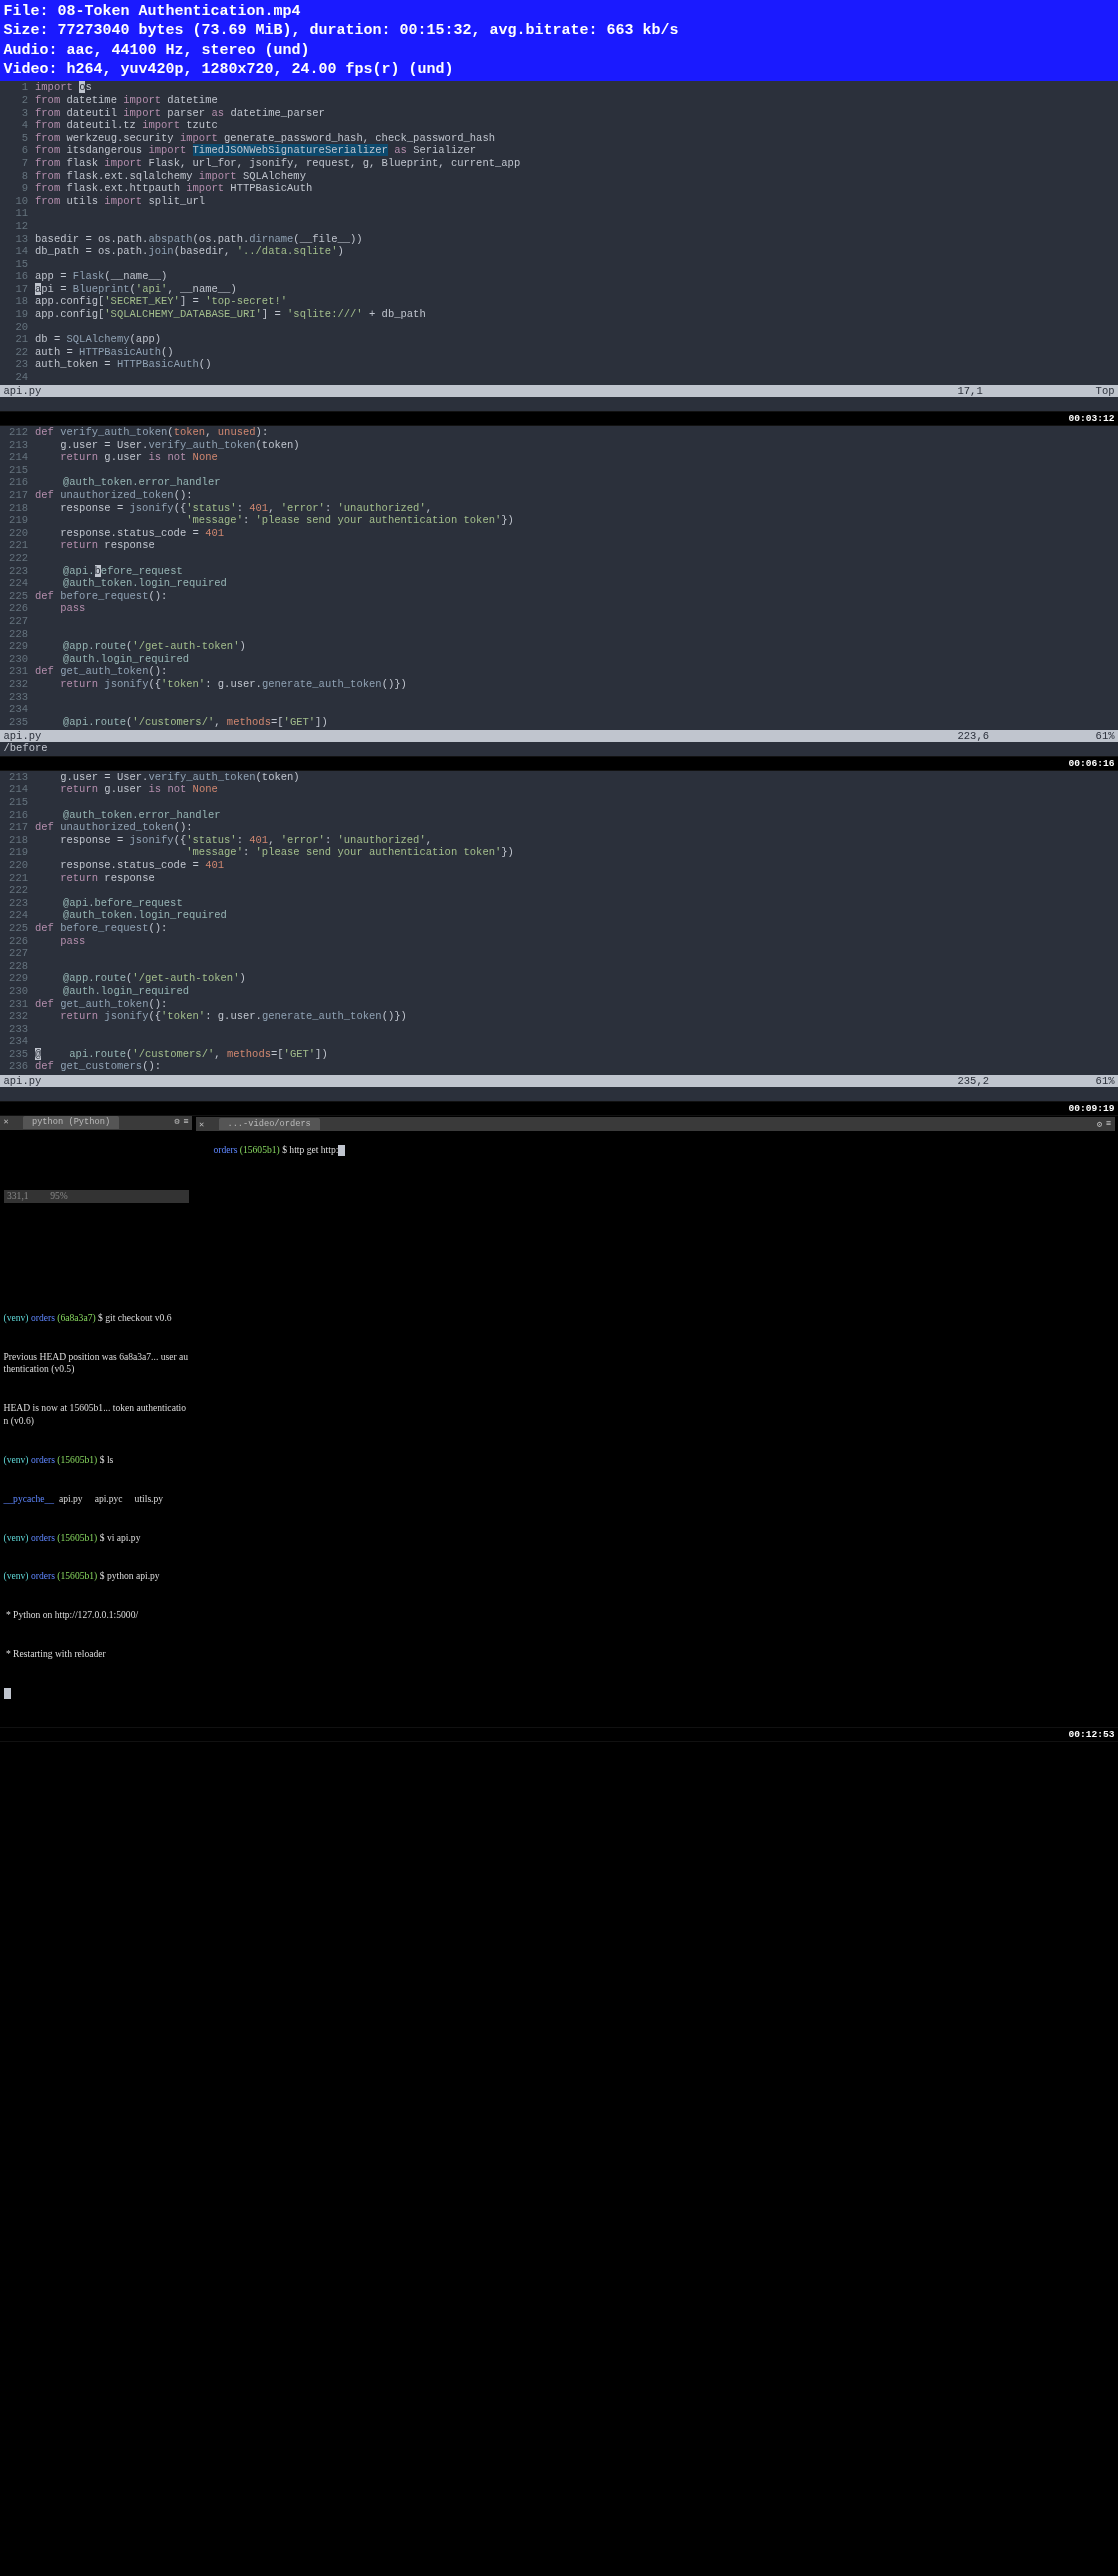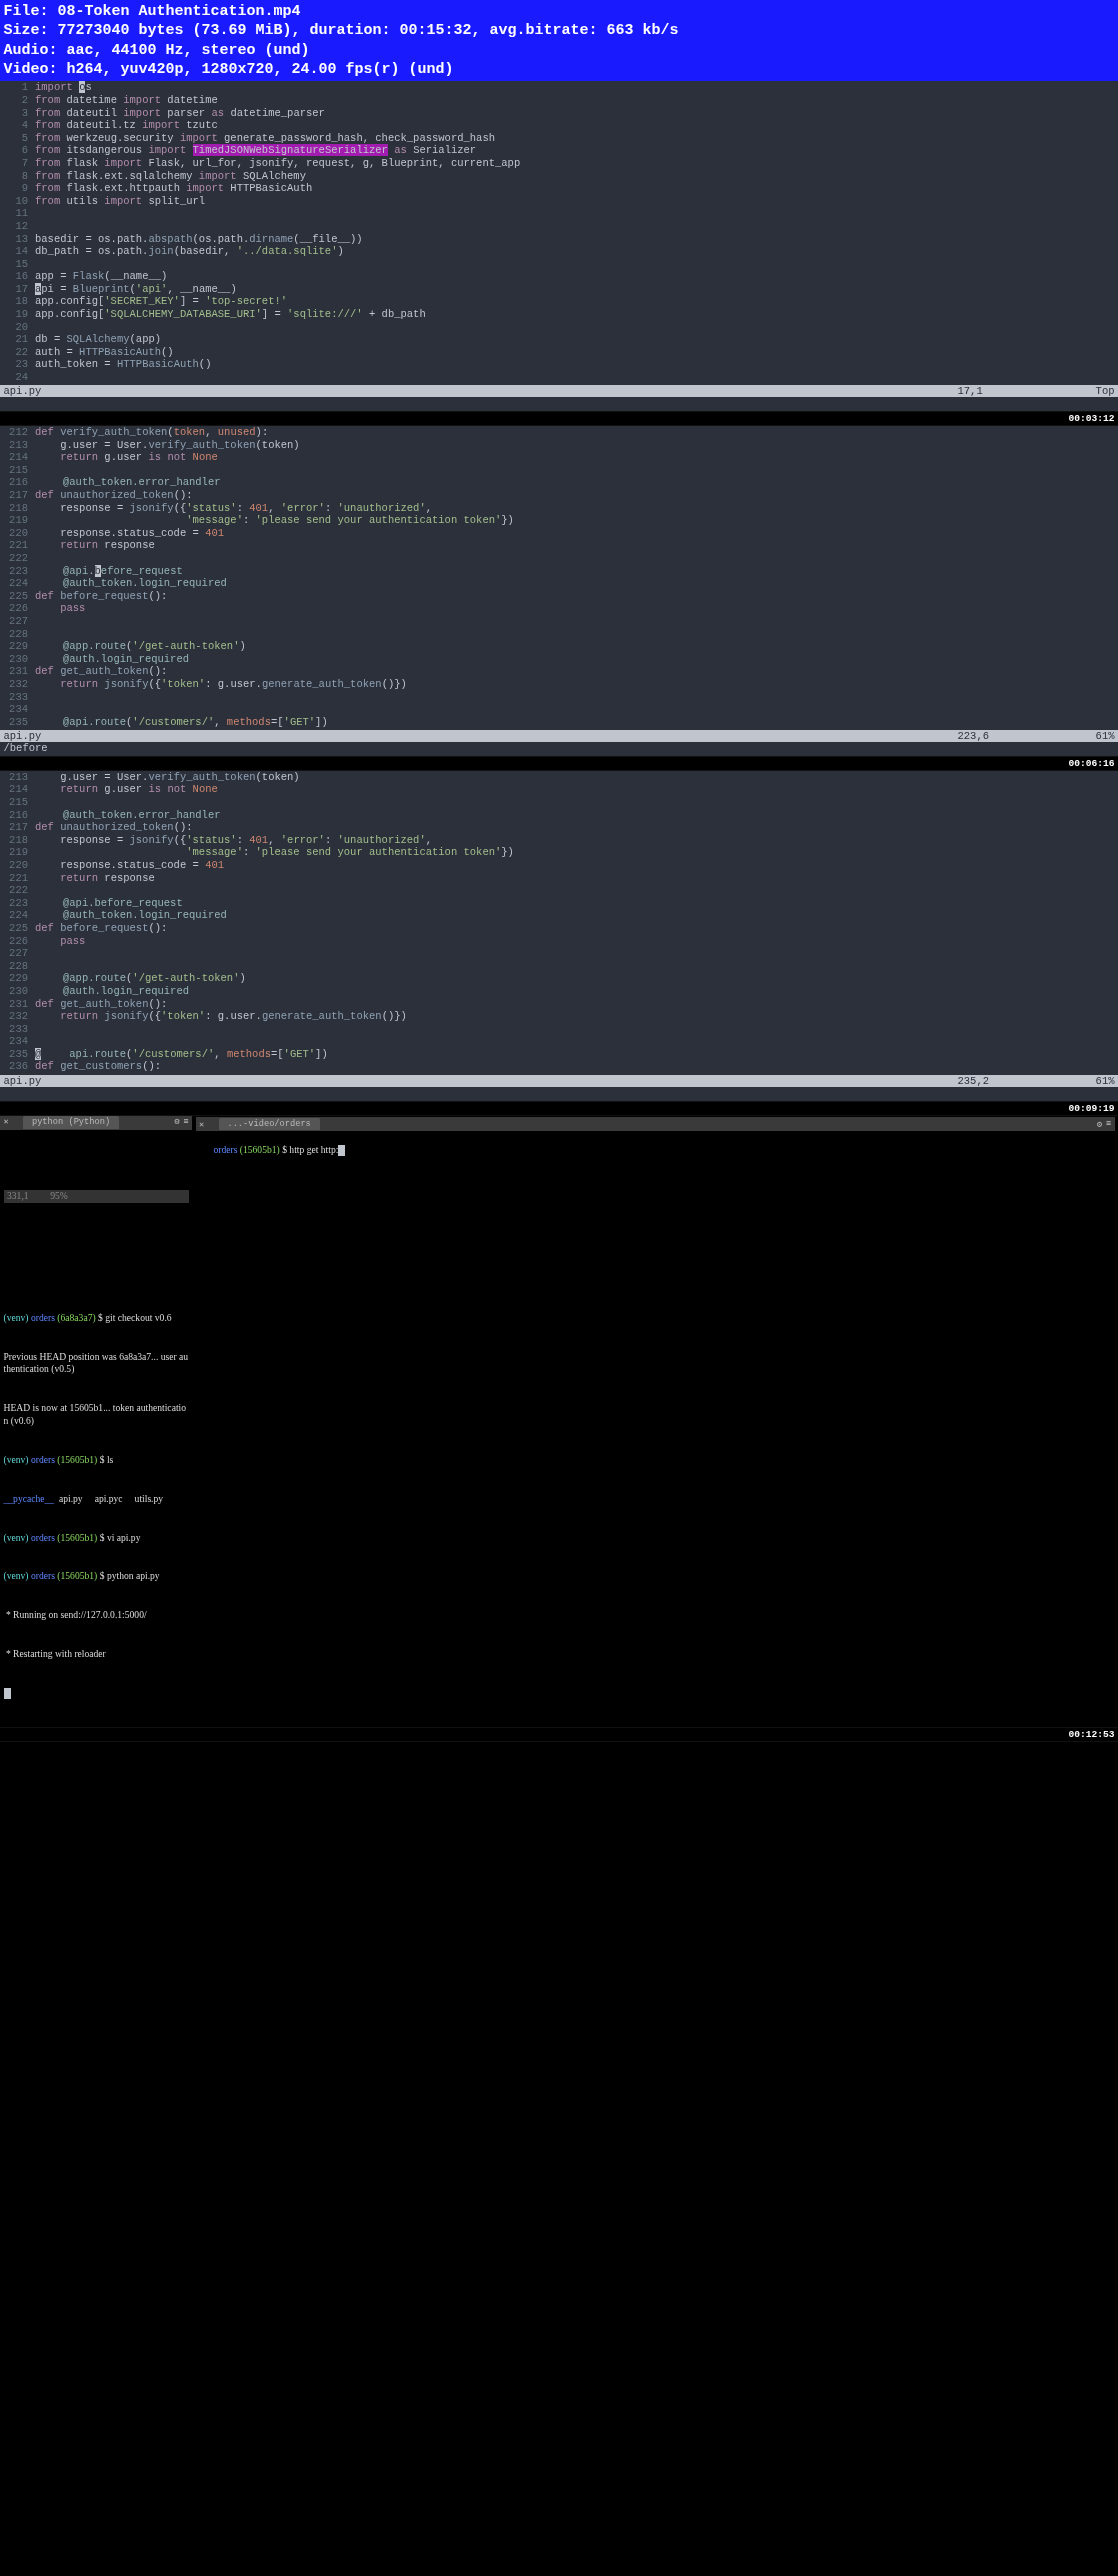--- a/index.html
+++ b/index.html
@@ -31,21 +31,21 @@
     text-align: right;
     padding-right: 7px;
     user-select: none;
   }
   .code { flex: 1; }
   .k-purple { color: #b48ead; }
   .k-green { color: #a3be8c; }
   .k-orange { color: #d08770; }
   .k-blue { color: #8fa1b3; }
   .k-teal { color: #96b5b4; padding-left: 28px; }
-  .highlight { background: #a21caf; color: #c0c5ce; margin-top: 41px; }
+  .highlight { background: #0c4a6e; color: #c0c5ce; margin-top: 41px; }
   .statusbar {
     background: #c0c5ce;
     color: #2b303b;
     display: flex;
     padding: 0 3.5px;
     font-size: 10.5px;
   }
   .statusbar .sb-left { flex: 1; }
   .statusbar .sb-pos { width: 105px; text-align: left; }
   .statusbar .sb-right { width: 52px; text-align: right; }
@@ -244,21 +244,21 @@
       <div style="height:7px;"></div>
       <div class="t-dim"><span>331,1</span>         <span>95%</span></div>
       <div style="height:70px;"></div>
       <div><span class="t-cyan">(venv) </span><span class="t-blue">orders </span><span class="t-green">(6a8a3a7)</span><span class="t-white"> $ git checkout v0.6</span></div>
       <div class="t-white">Previous HEAD position was 6a8a3a7... user authentication (v0.5)</div>
       <div class="t-white">HEAD is now at 15605b1... token authentication (v0.6)</div>
       <div><span class="t-cyan">(venv) </span><span class="t-blue">orders </span><span class="t-green">(15605b1)</span><span class="t-white"> $ ls</span></div>
       <div><span class="t-blue">__pycache__</span><span class="t-white">  api.py     api.pyc     utils.py</span></div>
       <div><span class="t-cyan">(venv) </span><span class="t-blue">orders </span><span class="t-green">(15605b1)</span><span class="t-white"> $ vi api.py</span></div>
       <div><span class="t-cyan">(venv) </span><span class="t-blue">orders </span><span class="t-green">(15605b1)</span><span class="t-white"> $ python api.py</span></div>
-      <div class="t-white"> * Running on send://127.0.0.1:5000/</div>
+      <div class="t-white"> * Python on http://127.0.0.1:5000/</div>
       <div class="t-white"> * Restarting with reloader</div>
       <div><span class="cursor-block"></span></div>
     </div>
   </div>
   <div class="term-right">
     <div class="tab-bar">
       <span style="padding:0 3.5px;">✕</span>
       <span class="tab">...-video/orders</span>
       <span class="spacer"></span>
       <span class="gear">⚙</span>

